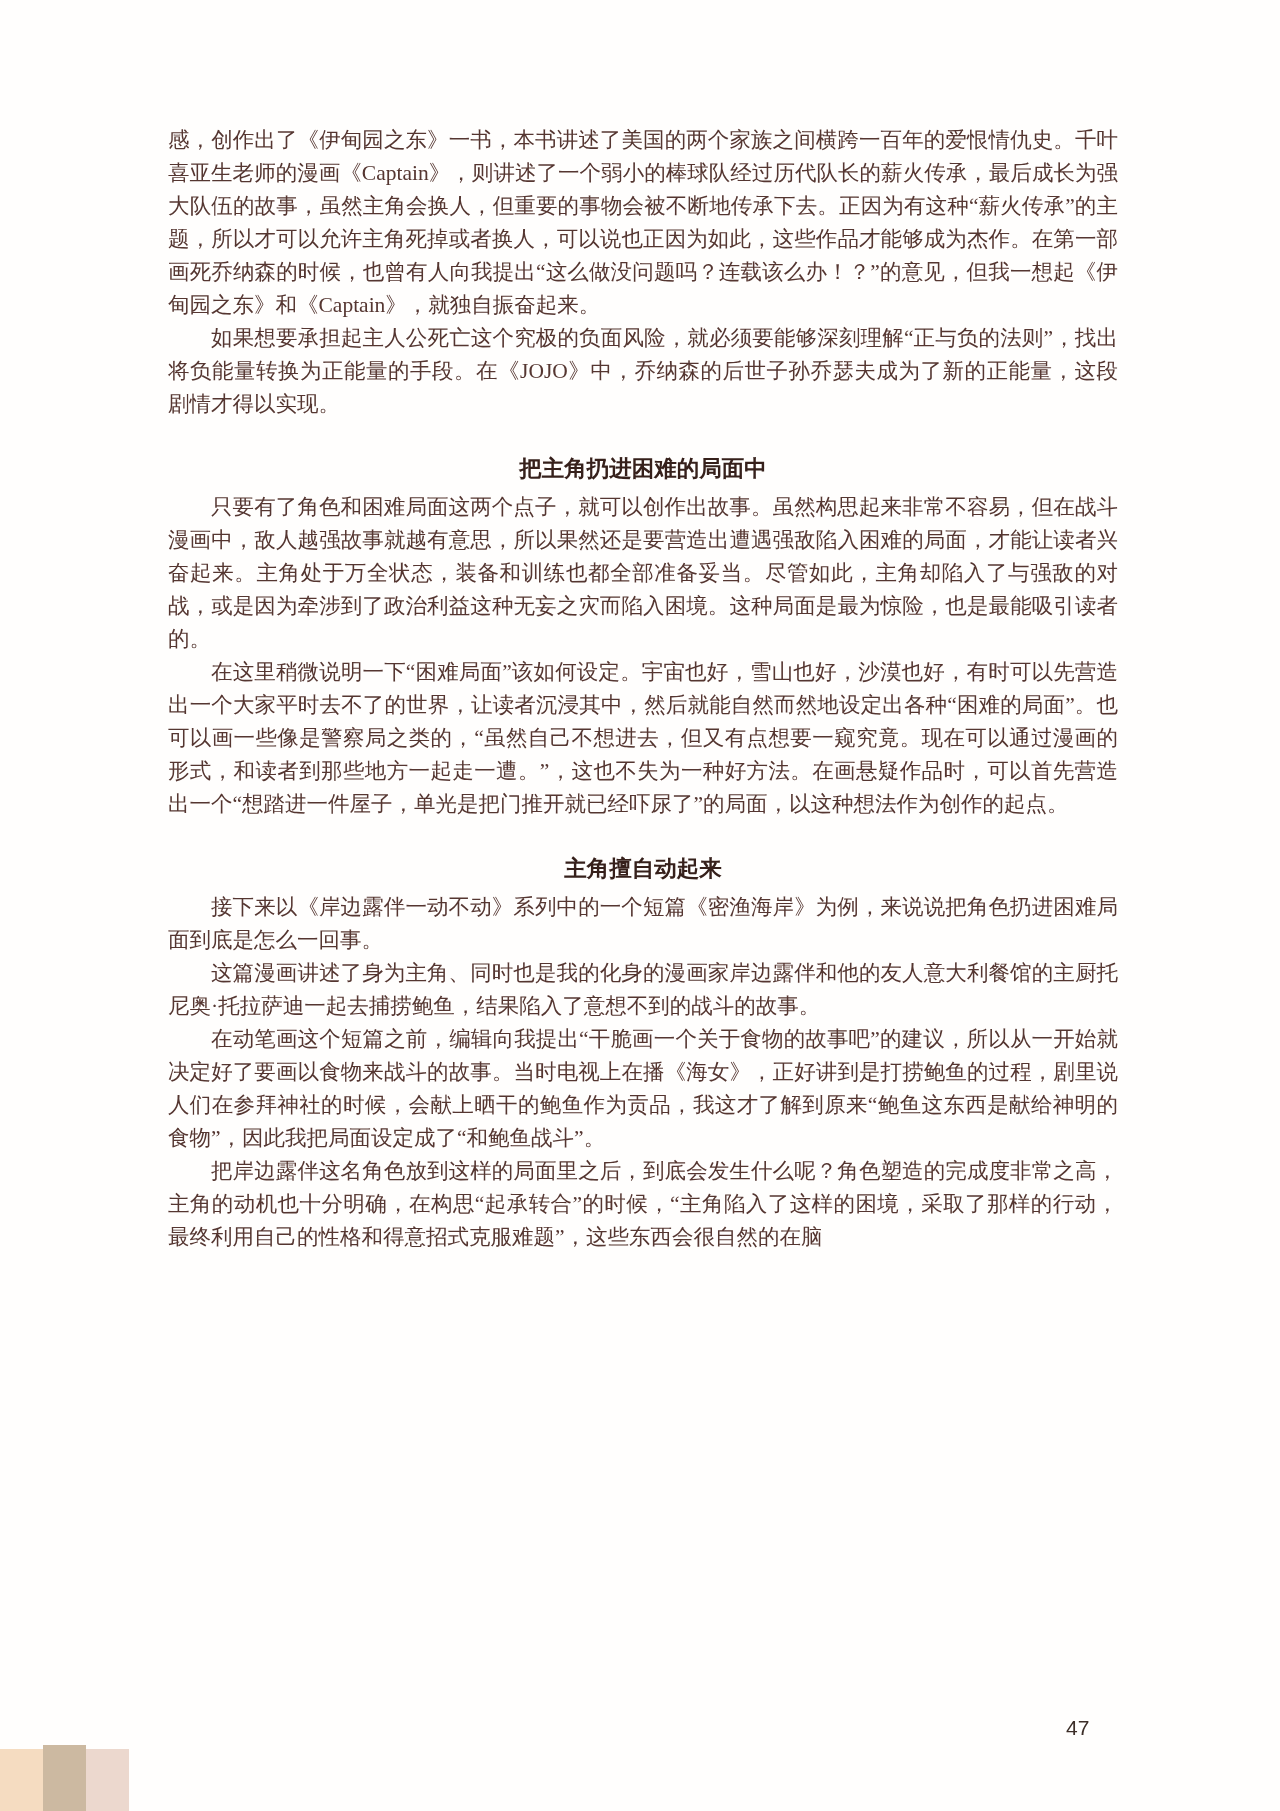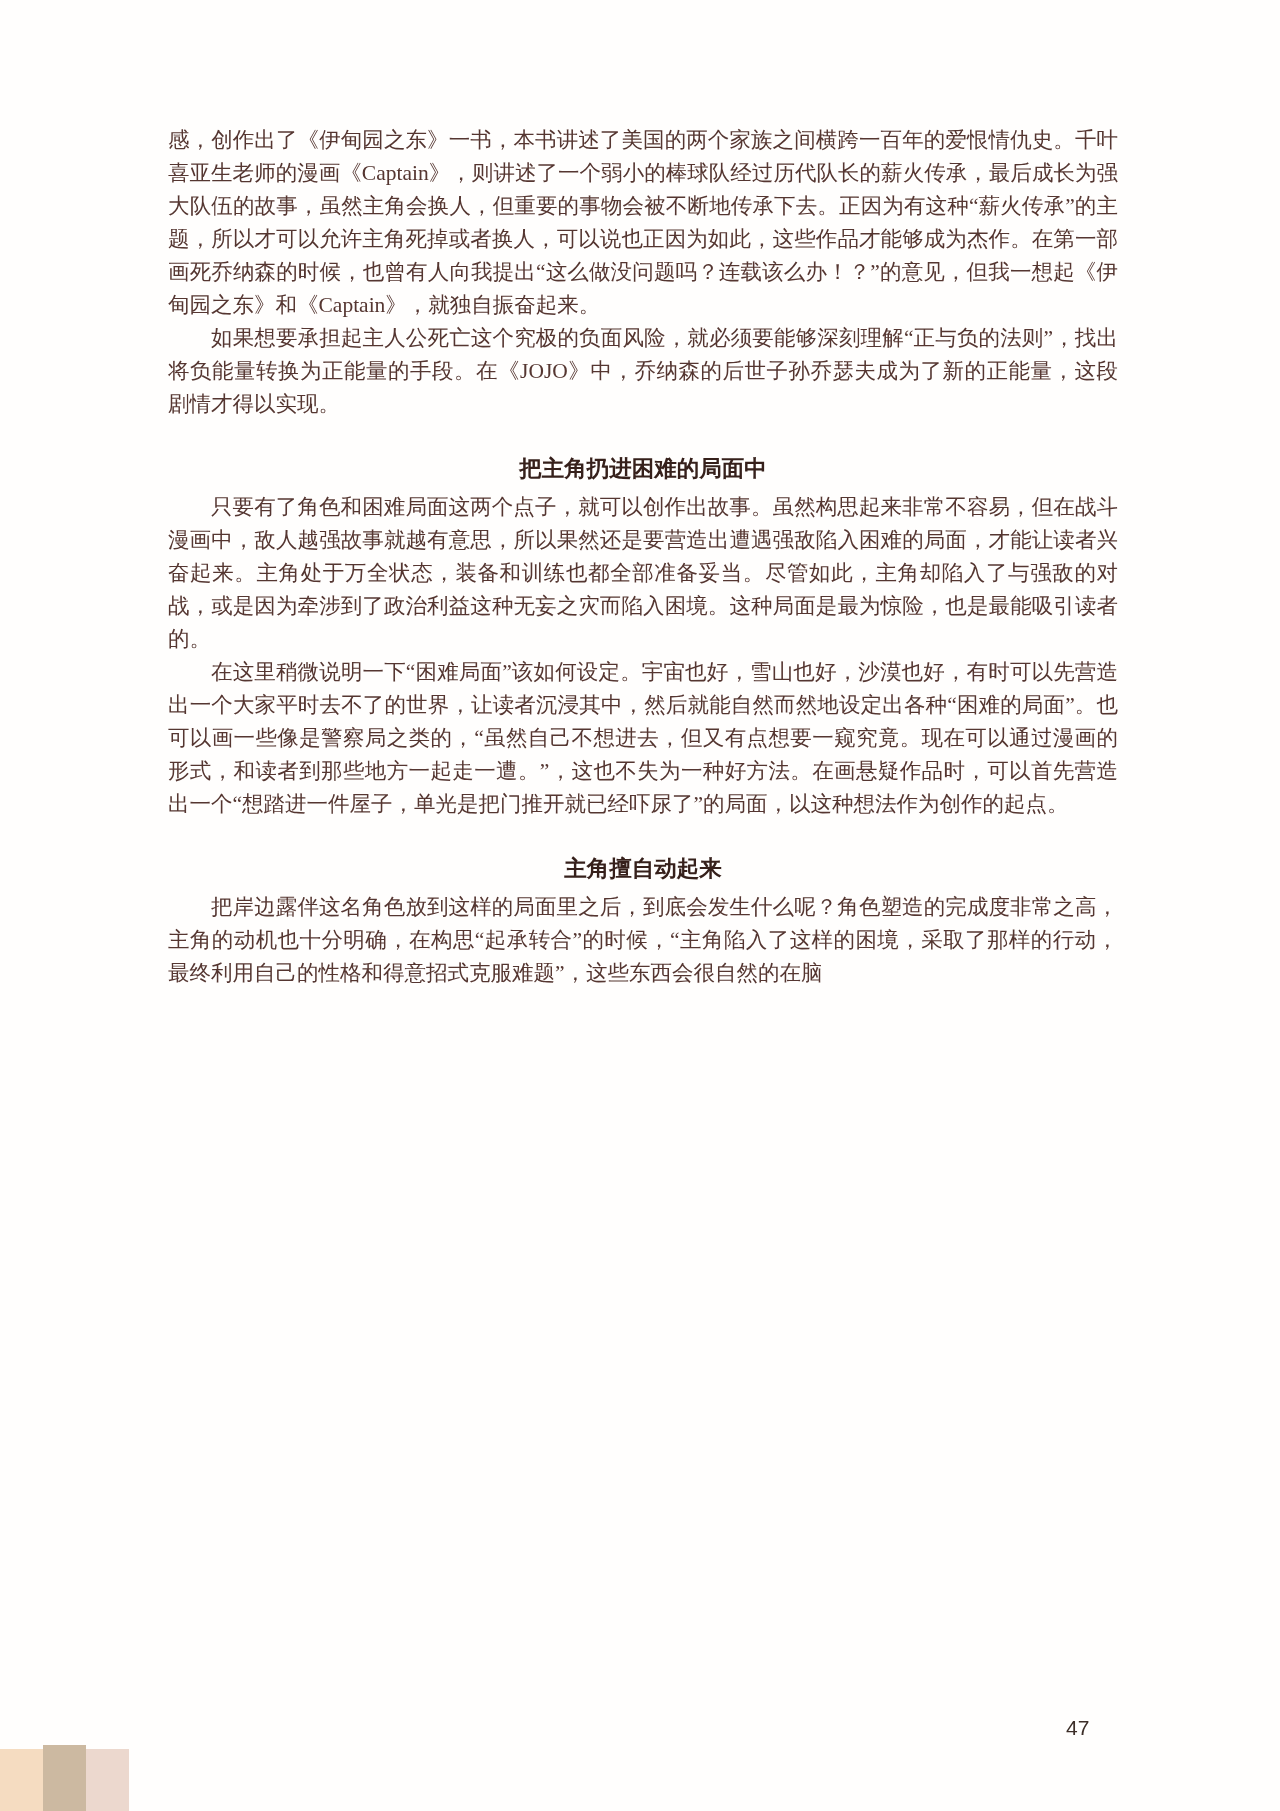--- a/index.html
+++ b/index.html
@@ -58,20 +58,23 @@
 </head>
 <body>
 
 <main class="text-col">
   <p class="no-indent">感，创作出了《伊甸园之东》一书，本书讲述了美国的两个家族之间横跨一百年的爱恨情仇史。千叶喜亚生老师的漫画《Captain》，则讲述了一个弱小的棒球队经过历代队长的薪火传承，最后成长为强大队伍的故事，虽然主角会换人，但重要的事物会被不断地传承下去。正因为有这种“薪火传承”的主题，所以才可以允许主角死掉或者换人，可以说也正因为如此，这些作品才能够成为杰作。在第一部画死乔纳森的时候，也曾有人向我提出“这么做没问题吗？连载该么办！？”的意见，但我一想起《伊甸园之东》和《Captain》，就独自振奋起来。</p>
   <p>如果想要承担起主人公死亡这个究极的负面风险，就必须要能够深刻理解“正与负的法则”，找出将负能量转换为正能量的手段。在《JOJO》中，乔纳森的后世子孙乔瑟夫成为了新的正能量，这段剧情才得以实现。</p>
   <h2>把主角扔进困难的局面中</h2>
   <p>只要有了角色和困难局面这两个点子，就可以创作出故事。虽然构思起来非常不容易，但在战斗漫画中，敌人越强故事就越有意思，所以果然还是要营造出遭遇强敌陷入困难的局面，才能让读者兴奋起来。主角处于万全状态，装备和训练也都全部准备妥当。尽管如此，主角却陷入了与强敌的对战，或是因为牵涉到了政治利益这种无妄之灾而陷入困境。这种局面是最为惊险，也是最能吸引读者的。</p>
   <p>在这里稍微说明一下“困难局面”该如何设定。宇宙也好，雪山也好，沙漠也好，有时可以先营造出一个大家平时去不了的世界，让读者沉浸其中，然后就能自然而然地设定出各种“困难的局面”。也可以画一些像是警察局之类的，“虽然自己不想进去，但又有点想要一窥究竟。现在可以通过漫画的形式，和读者到那些地方一起走一遭。”，这也不失为一种好方法。在画悬疑作品时，可以首先营造出一个“想踏进一件屋子，单光是把门推开就已经吓尿了”的局面，以这种想法作为创作的起点。</p>
   <h2>主角擅自动起来</h2>
+  <p>接下来以《岸边露伴一动不动》系列中的一个短篇《密渔海岸》为例，来说说把角色扔进困难局面到底是怎么一回事。</p>
+  <p>这篇漫画讲述了身为主角、同时也是我的化身的漫画家岸边露伴和他的友人意大利餐馆的主厨托尼奥·托拉萨迪一起去捕捞鲍鱼，结果陷入了意想不到的战斗的故事。</p>
+  <p>在动笔画这个短篇之前，编辑向我提出“干脆画一个关于食物的故事吧”的建议，所以从一开始就决定好了要画以食物来战斗的故事。当时电视上在播《海女》，正好讲到是打捞鲍鱼的过程，剧里说人们在参拜神社的时候，会献上晒干的鲍鱼作为贡品，我这才了解到原来“鲍鱼这东西是献给神明的食物”，因此我把局面设定成了“和鲍鱼战斗”。</p>
   <p>把岸边露伴这名角色放到这样的局面里之后，到底会发生什么呢？角色塑造的完成度非常之高，主角的动机也十分明确，在构思“起承转合”的时候，“主角陷入了这样的困境，采取了那样的行动，最终利用自己的性格和得意招式克服难题”，这些东西会很自然的在脑</p>
 </main>
 
 <div class="page-number">47</div>
 
 <div class="swatch-strip">
   <div class="swatch" style="background-color: rgb(245, 220, 193);"></div>
   <div class="swatch mid" style="background-color: rgb(204, 185, 161);"></div>
   <div class="swatch" style="background-color: rgb(236, 216, 206);"></div>
 </div>

